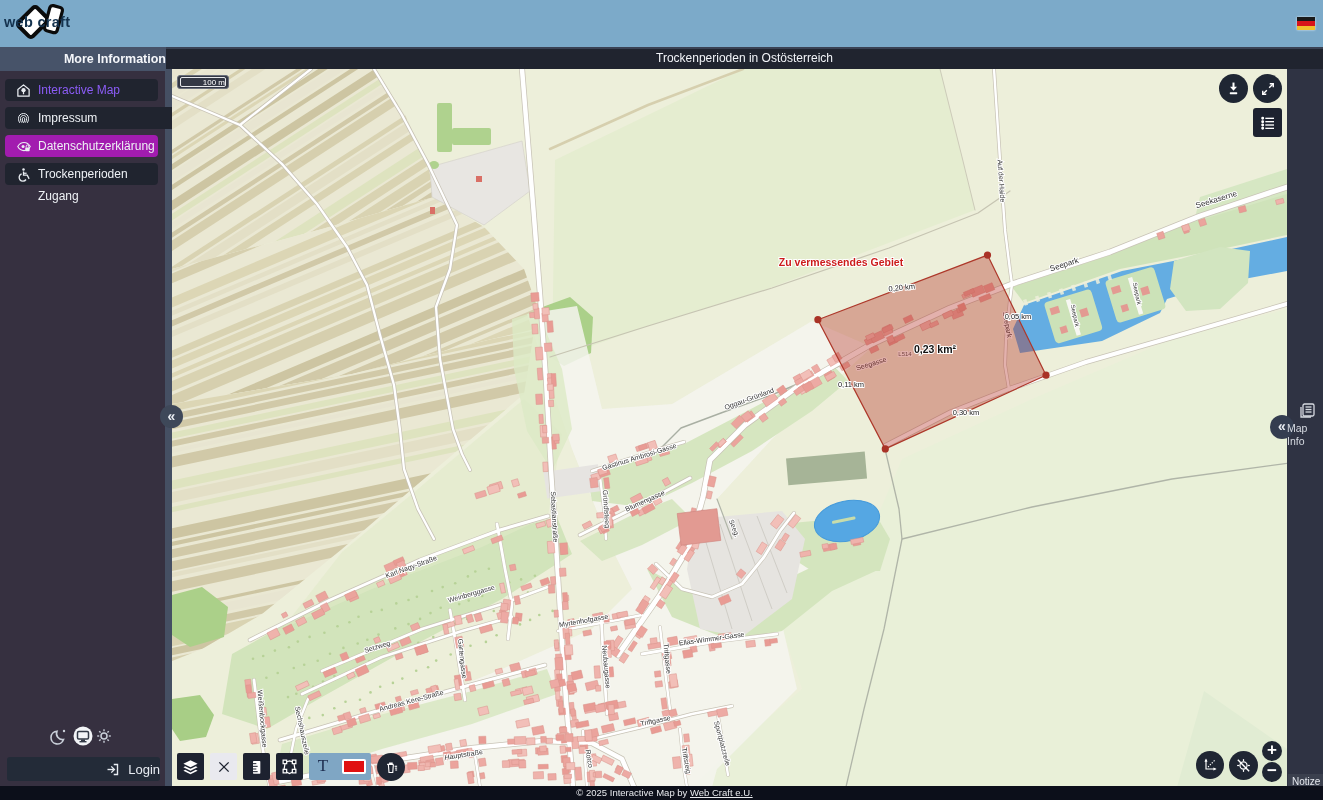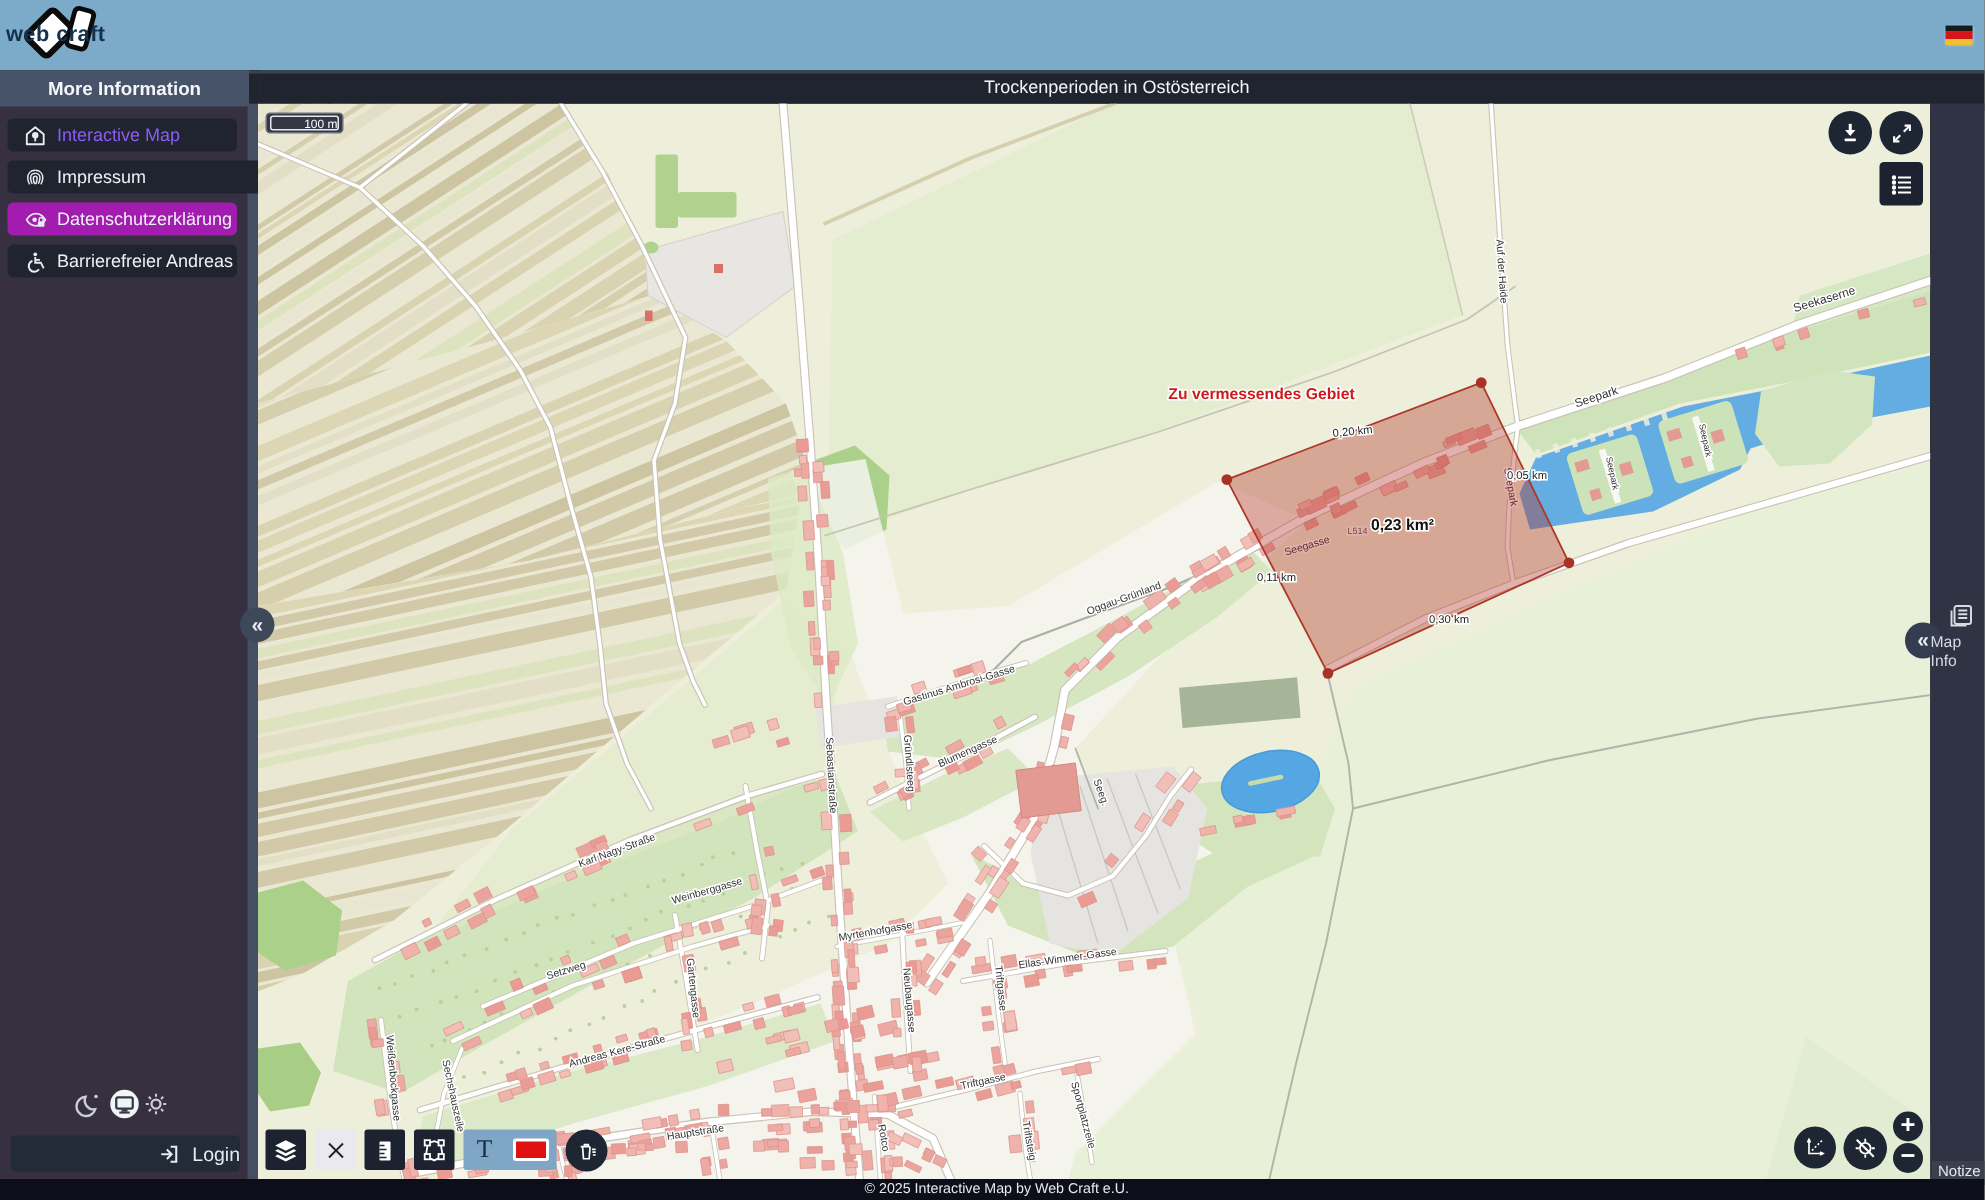--- a/index.html
+++ b/index.html
@@ -18,21 +18,21 @@
 <text x="4" y="27" font-size="14.5" font-weight="700" fill="#14324E" letter-spacing="0.3">web craft</text>
 </svg>
 <div class="abs" style="left:1297px;top:17px;width:18px;height:13px;box-shadow:0 0 2px rgba(255,255,255,.8)">
 <div style="height:4.3px;background:#1a1a1a"></div>
     <div style="height:4.3px;background:#D7141A"></div>
     <div style="height:4.4px;background:#F0C02E"></div>
   </div>
 <div class="abs" style="left:166px;top:47px;width:1157px;height:27px;background:#20242F;border-top:2px solid #3A4254;color:#F2F4F8;font-size:12px;text-align:center;line-height:19px">Trockenperioden in Ostösterreich</div>
 <div class="abs" style="left:0;top:47px;width:173px;height:739px;background:#363040"></div>
 <div class="abs" style="left:165px;top:69px;width:8px;height:717px;background:#454F63"></div>
-<div class="abs" style="left:0;top:47px;width:166px;height:24px;background:#475369;color:#F4F6FA;font-size:12.5px;font-weight:700;text-align:center;line-height:24px">More Information</div>
+<div class="abs" style="left:0;top:47px;width:166px;height:24px;background:#475369;color:#F4F6FA;font-size:12.5px;font-weight:700;text-align:right;line-height:24px">More Information</div>
 <div class="abs" style="left:166px;top:47px;width:7px;height:22px;background:#20242F;border-top:2px solid #3A4254"></div>
 <div class="abs" style="left:5px;top:79px;width:153px;height:22px;background:#20242F;border-radius:4px;color:#8b5cf6;font-size:12px;line-height:22px">
     <span style="position:absolute;left:11px;top:3.5px"><svg width="15" height="15" viewBox="0 0 24 24" fill="none" stroke="#E9EDF2" stroke-width="2">
         <path d="M3 10.5 12 3l9 7.5V21h-18z" stroke-linejoin="round"></path>
         <circle cx="12" cy="11.5" r="3.4" fill="#E9EDF2" stroke="none"></circle>
         <rect x="11" y="14" width="2" height="4" fill="#E9EDF2" stroke="none"></rect>
       </svg></span>
     <span style="position:absolute;left:33px">Interactive Map</span>
   </div>
 <div class="abs" style="left:5px;top:107px;width:185px;height:22px;background:#20242F;border-radius:4px;color:#EEF1F5;font-size:12px;line-height:22px">
@@ -55,21 +55,21 @@
       </svg></span>
     <span style="position:absolute;left:33px">Datenschutzerklärung</span>
   </div>
 <div class="abs" style="left:5px;top:163px;width:153px;height:22px;background:#20242F;border-radius:4px;color:#EEF1F5;font-size:12px;line-height:22px">
     <span style="position:absolute;left:11px;top:3.5px"><svg width="15" height="15" viewBox="0 0 24 24" fill="none" stroke="#E9EDF2" stroke-width="2">
         <circle cx="12" cy="4" r="2" fill="#E9EDF2" stroke="none"></circle>
         <path d="M12 7v6h6l3 6"></path>
         <path d="M12 10h5"></path>
         <path d="M9 11a6 6 0 1 0 7 9" stroke-width="2.2"></path>
       </svg></span>
-    <span style="position:absolute;left:33px">Barrierefreier Andreas</span>
+    <span style="position:absolute;left:33px">Trockenperioden Zugang</span>
   </div>
 <svg class="abs" style="left:50px;top:725px" width="66" height="22" viewBox="0 0 66 22">
 <path d="M13.5 14.5a6 6 0 0 1-6.5-8.3 6.4 6.4 0 1 0 6.5 8.3z" fill="none" stroke="#C9CFD9" stroke-width="1.6"></path>
 <circle cx="14" cy="6" r="1.2" fill="#C9CFD9"></circle>
 <circle cx="33" cy="11" r="9.5" fill="#F2F4F7"></circle>
 <rect x="27.5" y="6.5" width="11" height="7.5" rx="1.2" fill="none" stroke="#333A47" stroke-width="1.5"></rect>
 <rect x="31" y="14.5" width="4" height="1.6" fill="#333A47"></rect>
     <rect x="29.5" y="16" width="7" height="1.4" fill="#333A47"></rect>
 <circle cx="54" cy="11" r="3" fill="none" stroke="#C9CFD9" stroke-width="1.5"></circle>
 <g stroke="#C9CFD9" stroke-width="1.4">
@@ -1269,12 +1269,12 @@
     </svg>
   </div>
 <div class="circ" style="left:1262px;top:741px;width:20px;height:20px;color:#fff;font-size:17px;font-weight:700">
     <span style="margin-top:-2px">+</span>
   </div>
 <div class="circ" style="left:1262px;top:762px;width:20px;height:20px;color:#fff;font-size:17px;font-weight:700">
     <span style="margin-top:-3px">−</span>
   </div>
 <div class="abs" style="left:1288px;top:774px;width:52px;height:16px;background:#3B404E;color:#E6E9EF;font-size:10px;line-height:16px;padding-left:4px">Notize</div>
 <div class="abs" style="left:1303px;top:790px;width:0;height:0;border-left:6px solid transparent;border-right:6px solid transparent;border-top:6px solid #3B404E"></div>
-<div class="abs" style="left:0;top:786px;width:1323px;height:14px;background:#0C0F1A;color:#E8EAEE;font-size:9.5px;text-align:center;line-height:13px;padding-left:6px">© 2025 Interactive Map by <span style="">Web Craft e.U.</span></div>
+<div class="abs" style="left:0;top:786px;width:1323px;height:14px;background:#0C0F1A;color:#E8EAEE;font-size:9.5px;text-align:center;line-height:13px;padding-left:6px">© 2025 Interactive Map by <span style="text-decoration:underline">Web Craft e.U.</span></div>
 </body></html>

